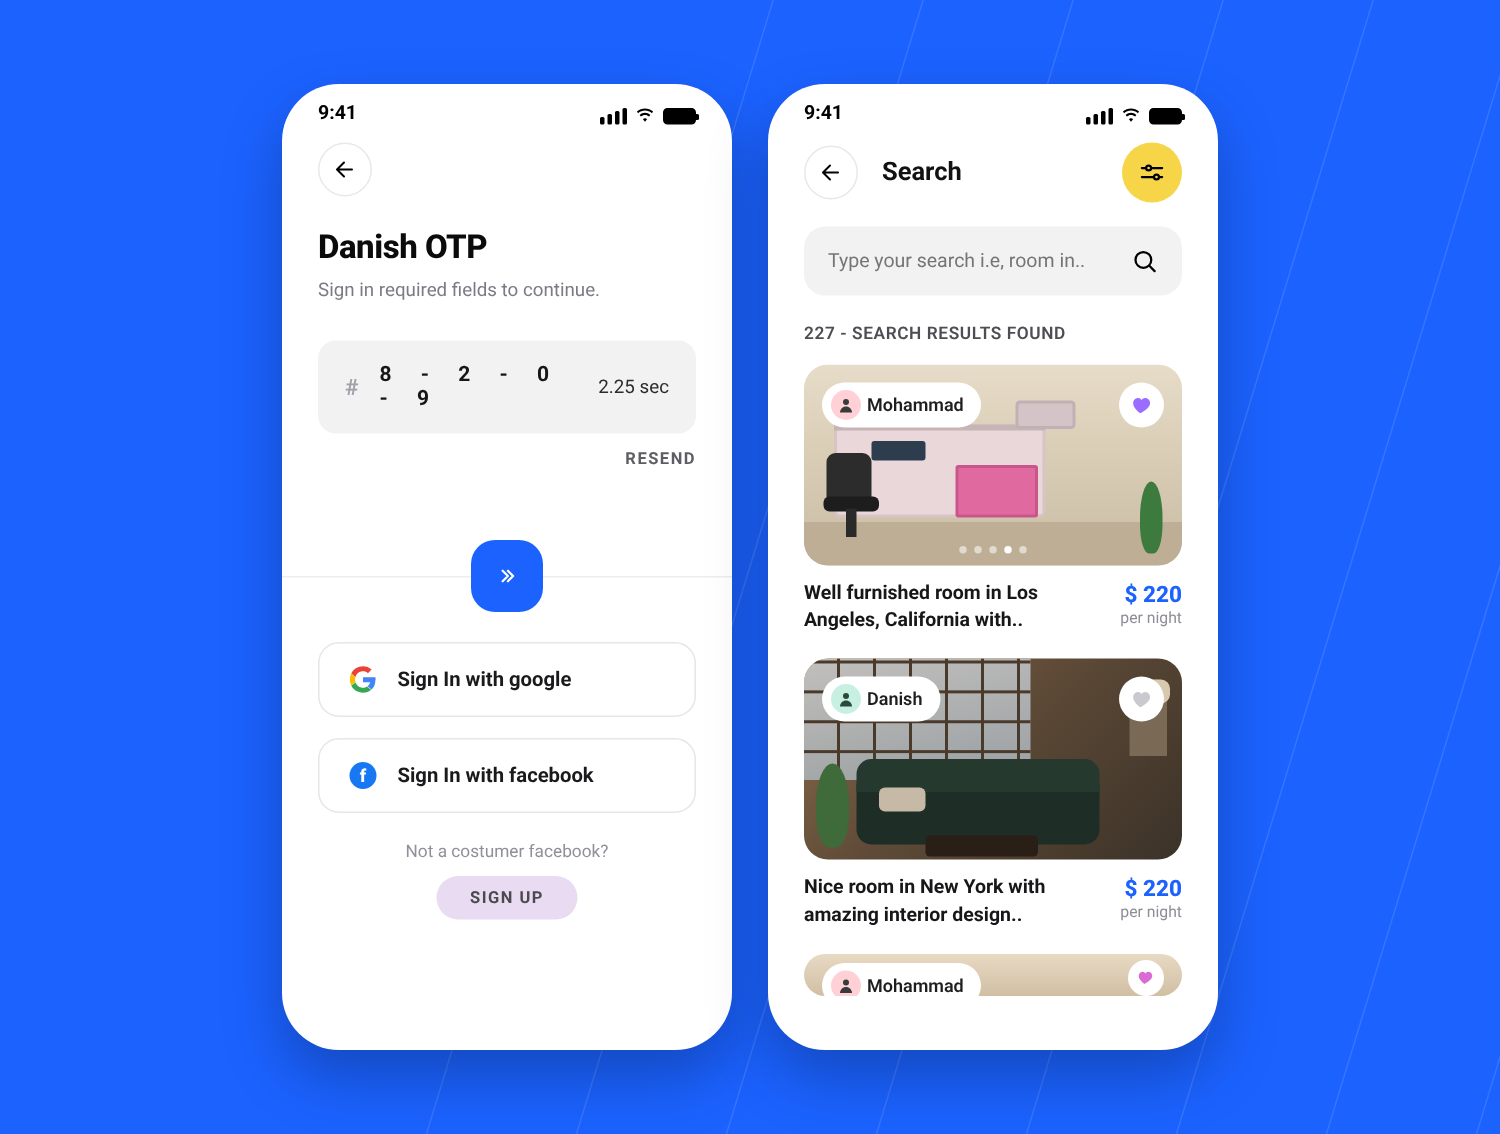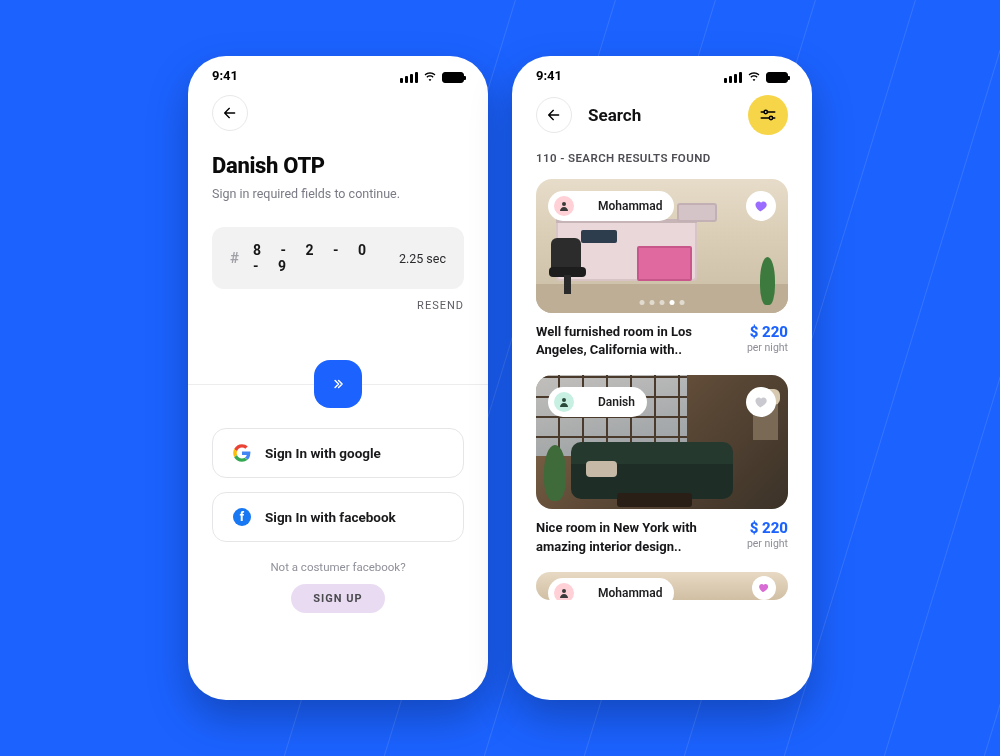--- a/index.html
+++ b/index.html
@@ -16,21 +16,21 @@
 .battery{width:22px;height:11px;border:1px solid #000;border-radius:3px;position:relative;background:#000}
 .battery::after{content:"";position:absolute;right:-3px;top:3px;width:2px;height:4px;background:#000;border-radius:0 1px 1px 0}
 .content{padding:6px 24px 0;flex:1;display:flex;flex-direction:column;overflow:hidden}
 .back-btn{width:36px;height:36px;border-radius:50%;border:1.5px solid #e8e8ea;display:flex;align-items:center;justify-content:center;margin-bottom:22px;cursor:pointer;background:#fff}
 .h1{font-size:22px;font-weight:800;color:#0b0b0c;margin-bottom:8px;letter-spacing:-0.3px}
 .sub{font-size:12.5px;color:#7a7b85;margin-bottom:26px}
 .otp-box{background:#f2f2f3;border-radius:12px;padding:15px 18px;display:flex;align-items:center;gap:14px;margin-bottom:10px}
 .otp-hash{color:#a0a0a7;font-size:15px;font-weight:600}
 .otp-digits{font-size:14px;font-weight:700;letter-spacing:8px;color:#171718;flex:1}
 .otp-timer{font-size:12.5px;color:#2b2b2e}
-.resend-row{text-align:right;font-size:11px;font-weight:400;color:#5d5d64;letter-spacing:1px;margin-bottom:48px}
+.resend-row{text-align:right;font-size:11px;font-weight:700;color:#5d5d64;letter-spacing:1px;margin-bottom:48px}
 .submit-row{position:relative;display:flex;justify-content:center;margin-bottom:20px}
 .submit-row::before{content:"";position:absolute;left:-24px;right:-24px;top:50%;height:1px;background:#ededef}
 .submit-btn{width:48px;height:48px;background:#1b62ff;border-radius:16px;display:flex;align-items:center;justify-content:center;cursor:pointer;position:relative;z-index:1}
 .social-btn{border:1px solid #e6e6e9;border-radius:14px;padding:15px 20px;display:flex;align-items:center;gap:14px;margin-bottom:14px;cursor:pointer;background:#fff;font-size:13.5px;font-weight:700;color:#1a1a1c}
 .g-icon{width:18px;height:18px;position:relative}
 .fb-icon{width:18px;height:18px;background:#1877f2;border-radius:50%;display:flex;align-items:center;justify-content:center;color:#fff;font-weight:800;font-size:12px}
 .footer-note{font-size:11.5px;color:#8f9099;text-align:center;margin:4px 0 10px}
 .signup-pill{background:#e9dcf2;border-radius:16px;padding:8px 22px;font-size:11px;font-weight:700;color:#4a4a4f;letter-spacing:1px;cursor:pointer;margin:0 auto}
 
 .header2{display:flex;align-items:center;gap:16px;margin-bottom:16px}
@@ -60,21 +60,21 @@
 
 .r2-window{position:absolute;left:0;top:0;width:60%;height:60%;background:linear-gradient(180deg,#d9e3ec,#b9c8d4);opacity:.7}
 .r2-frame{position:absolute;left:0;top:0;width:60%;height:60%;background:repeating-linear-gradient(0deg,transparent 0 18px,#4a3a2c 18px 20px),repeating-linear-gradient(90deg,transparent 0 22px,#4a3a2c 22px 24px)}
 .r2-sofa{position:absolute;left:14%;bottom:8%;width:64%;height:36%;background:#1e2e26;border-radius:10px}
 .r2-sofa-back{position:absolute;left:14%;bottom:34%;width:64%;height:16%;background:#25392f;border-radius:10px 10px 0 0}
 .r2-pillow{position:absolute;left:20%;bottom:24%;width:12%;height:12%;background:#c6b9a6;border-radius:4px}
 .r2-table{position:absolute;left:32%;bottom:2%;width:30%;height:10%;background:#2a1f17;border-radius:3px}
 .r2-plant{position:absolute;left:3%;bottom:6%;width:9%;height:42%;background:#3f6a3a;border-radius:50% 50% 40% 40%}
 .r2-lamp{position:absolute;right:4%;top:10%;width:10%;height:38%;background:#7a6954;border-radius:6px 6px 0 0}
 .r2-lampshade{position:absolute;right:3%;top:10%;width:12%;height:12%;background:#d7c8b0;border-radius:6px}
-.host-pill{position:absolute;left:12px;top:12px;background:#fff;border-radius:18px;padding:5px 12px 5px 6px;display:flex;align-items:center;gap:24px;font-size:12px;font-weight:600;color:#1e1e20}
+.host-pill{position:absolute;left:12px;top:12px;background:#fff;border-radius:18px;padding:5px 12px 5px 6px;display:flex;align-items:center;gap:4px;font-size:12px;font-weight:600;color:#1e1e20}
 .avatar{width:20px;height:20px;border-radius:50%;display:flex;align-items:center;justify-content:center}
 .av1{background:#ffd0d6}
 .av2{background:#c7f0e3}
 .avatar-person{width:12px;height:12px}
 .fav-btn{position:absolute;right:12px;top:12px;width:30px;height:30px;background:#fff;border-radius:50%;display:flex;align-items:center;justify-content:center;cursor:pointer}
 .dots{position:absolute;bottom:8px;left:50%;transform:translateX(-50%);display:flex;gap:5px}
 .dots span{width:5px;height:5px;border-radius:50%;background:rgba(255,255,255,0.55)}
 .dots span.active{background:#fff}
 .listing-row{display:flex;justify-content:space-between;gap:12px}
 .listing-title{font-size:13px;font-weight:700;color:#17171a;line-height:1.4;flex:1}
@@ -183,21 +183,28 @@
         <svg width="18" height="18" viewBox="0 0 24 24">
             <g fill="none" stroke="#000" stroke-width="2" stroke-linecap="round">
               <line x1="3" y1="8" x2="21" y2="8"></line>
               <line x1="3" y1="16" x2="21" y2="16"></line>
               <circle cx="9" cy="8" r="2.2" fill="#f6d549"></circle>
               <circle cx="16" cy="16" r="2.2" fill="#f6d549"></circle>
             </g>
           </svg>
       </div>
     </div>
-    <div class="results-heading">110 - SEARCH RESULTS FOUND</div>
+    <div class="search-box">
+      <input placeholder="Type your search i.e, room in.." style="">
+      <svg class="search-icon" viewBox="0 0 24 24">
+          <circle cx="11" cy="11" r="7" fill="none" stroke="#000" stroke-width="2"></circle>
+          <line x1="16.5" y1="16.5" x2="21" y2="21" stroke="#000" stroke-width="2" stroke-linecap="round"></line>
+        </svg>
+    </div>
+    <div class="results-heading">227 - SEARCH RESULTS FOUND</div>
 
     <div class="scroll2">
 
       <div class="listing">
         <div class="listing-img img1">
           <div class="r1-floor"></div>
             <div class="r1-desk"></div>
             <div class="r1-desk-top"></div>
             <div class="r1-shelf"></div>
             <div class="r1-drawer"></div>

